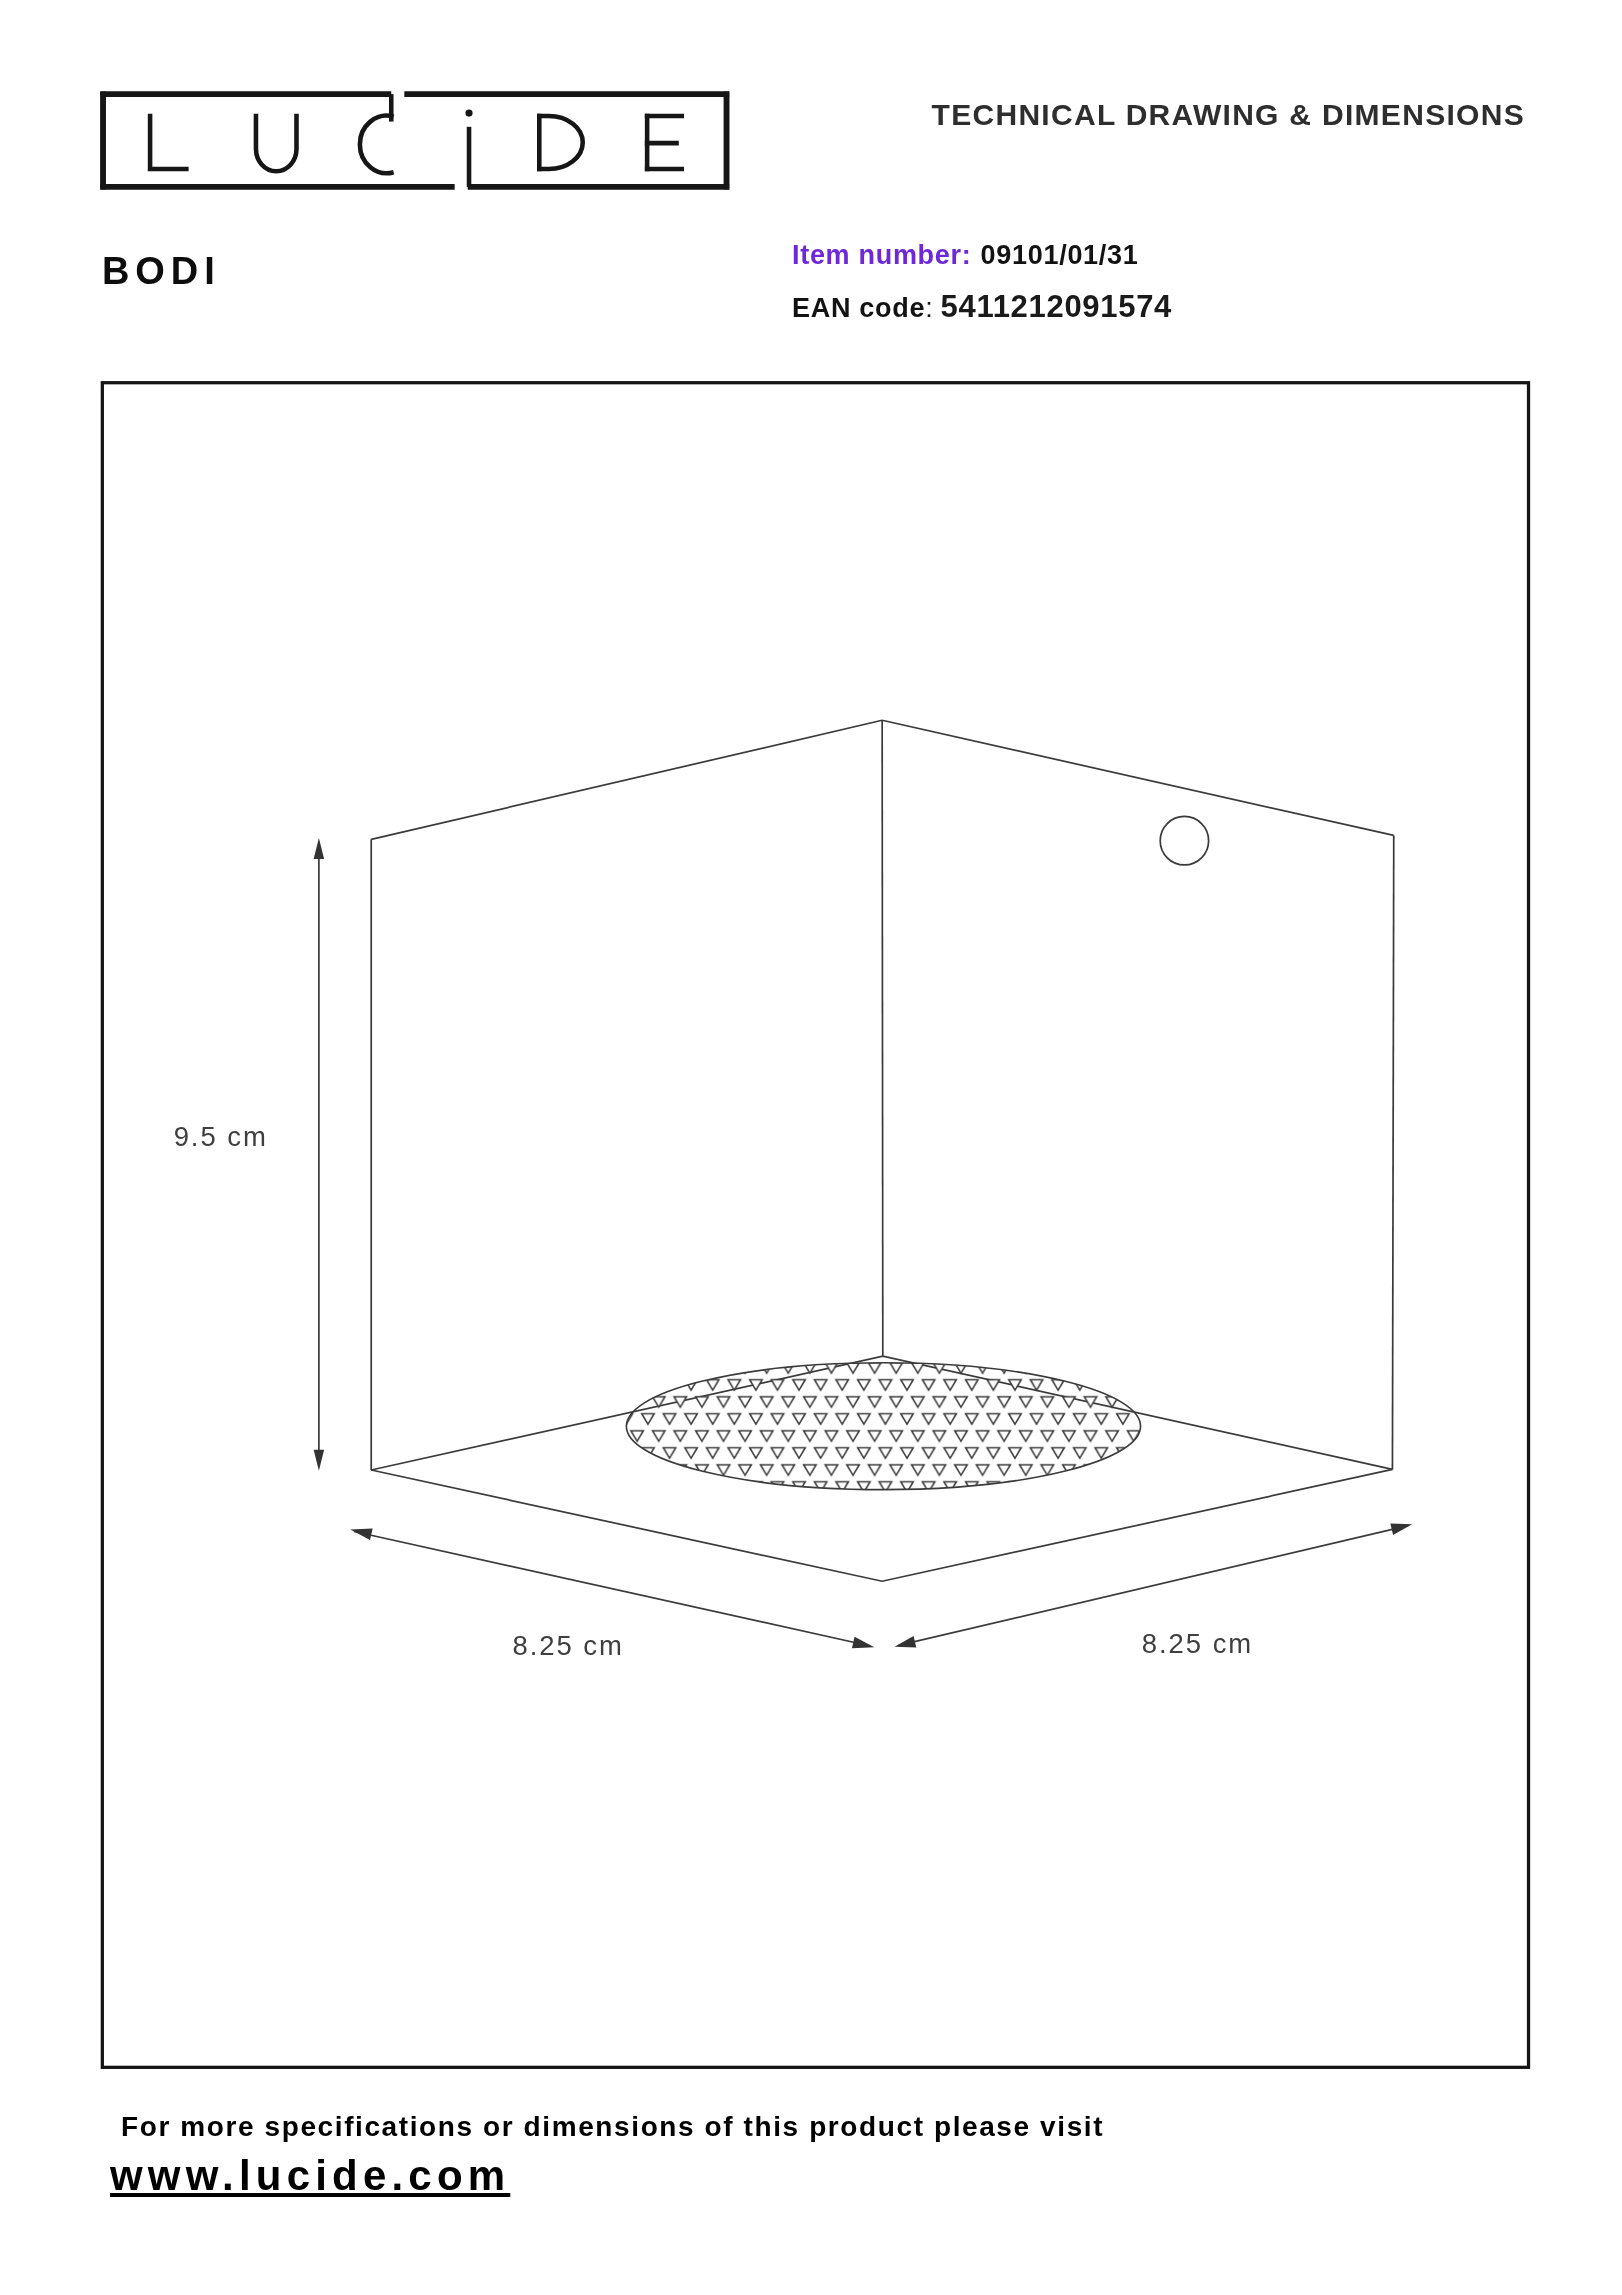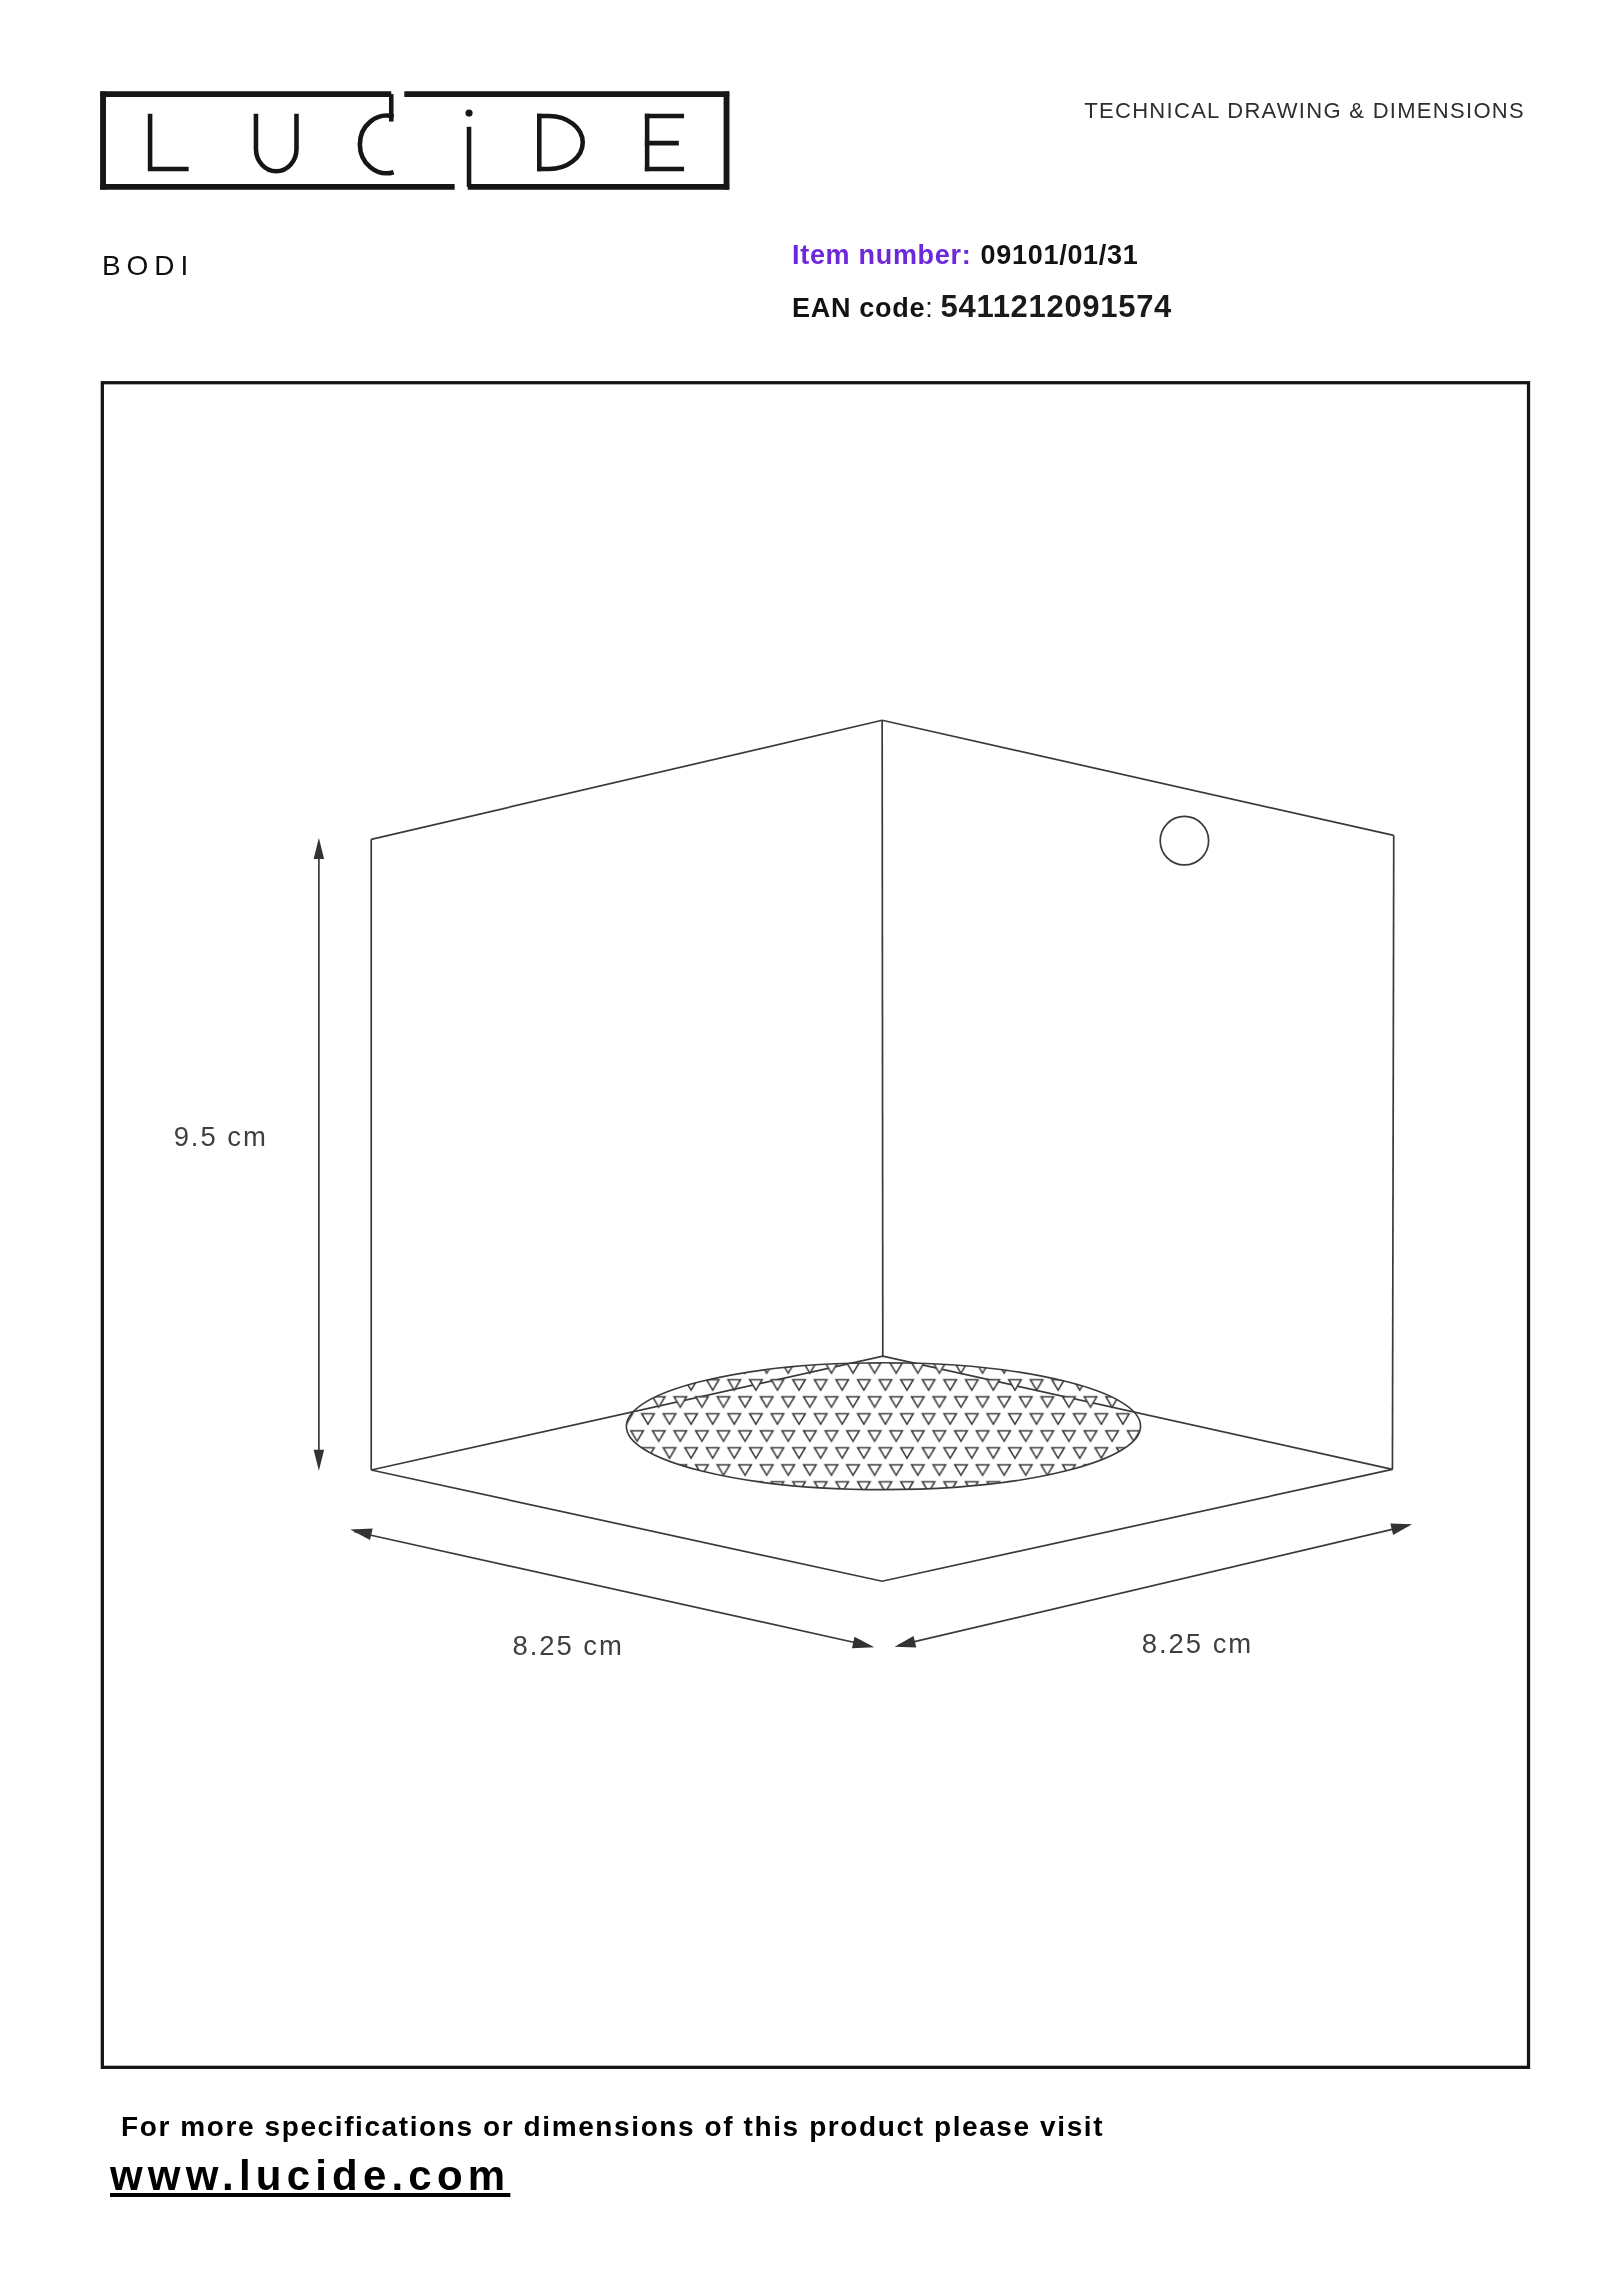--- a/index.html
+++ b/index.html
@@ -4,26 +4,26 @@
 <style>
   html,body{margin:0;padding:0;}
   body{
     width:1623px;height:2295px;background:#ffffff;position:relative;
     font-family:"Liberation Sans",sans-serif;color:#111;
     -webkit-font-smoothing:antialiased;
   }
   .abs{position:absolute;}
   .doc-title{
     top:98px;right:98px;
-    font-size:22px;font-weight:400;letter-spacing:1.3px;color:#2e2e2e;
+    font-size:30px;font-weight:700;letter-spacing:1.3px;color:#2e2e2e;
     white-space:nowrap;
   }
   .product-name{
     top:250px;left:102px;
-    font-size:28px;font-weight:normal;letter-spacing:5.9px;color:#0d0d0d;
+    font-size:38px;font-weight:bold;letter-spacing:5.9px;color:#0d0d0d;
     white-space:nowrap;
   }
   .item-block{top:242px;left:792px;line-height:1;}
   .item-row{white-space:nowrap;margin:0 0 22px 0;}
   .item-label{font-size:27px;font-weight:bold;letter-spacing:0.7px;color:#6d28d9;}
   .item-value{font-size:27px;font-weight:bold;letter-spacing:0.7px;color:#121212;margin-left:9.2px;}
   .ean-label{font-size:27px;font-weight:bold;letter-spacing:0.7px;color:#121212;text-align:right;}
   .ean-colon{font-size:27px;font-weight:400;color:#1a1a1a;}
   .ean-value{font-size:31px;font-weight:700;letter-spacing:0.7px;color:#1a1a1a;margin-left:7.9px;}
   .footer-line1{

